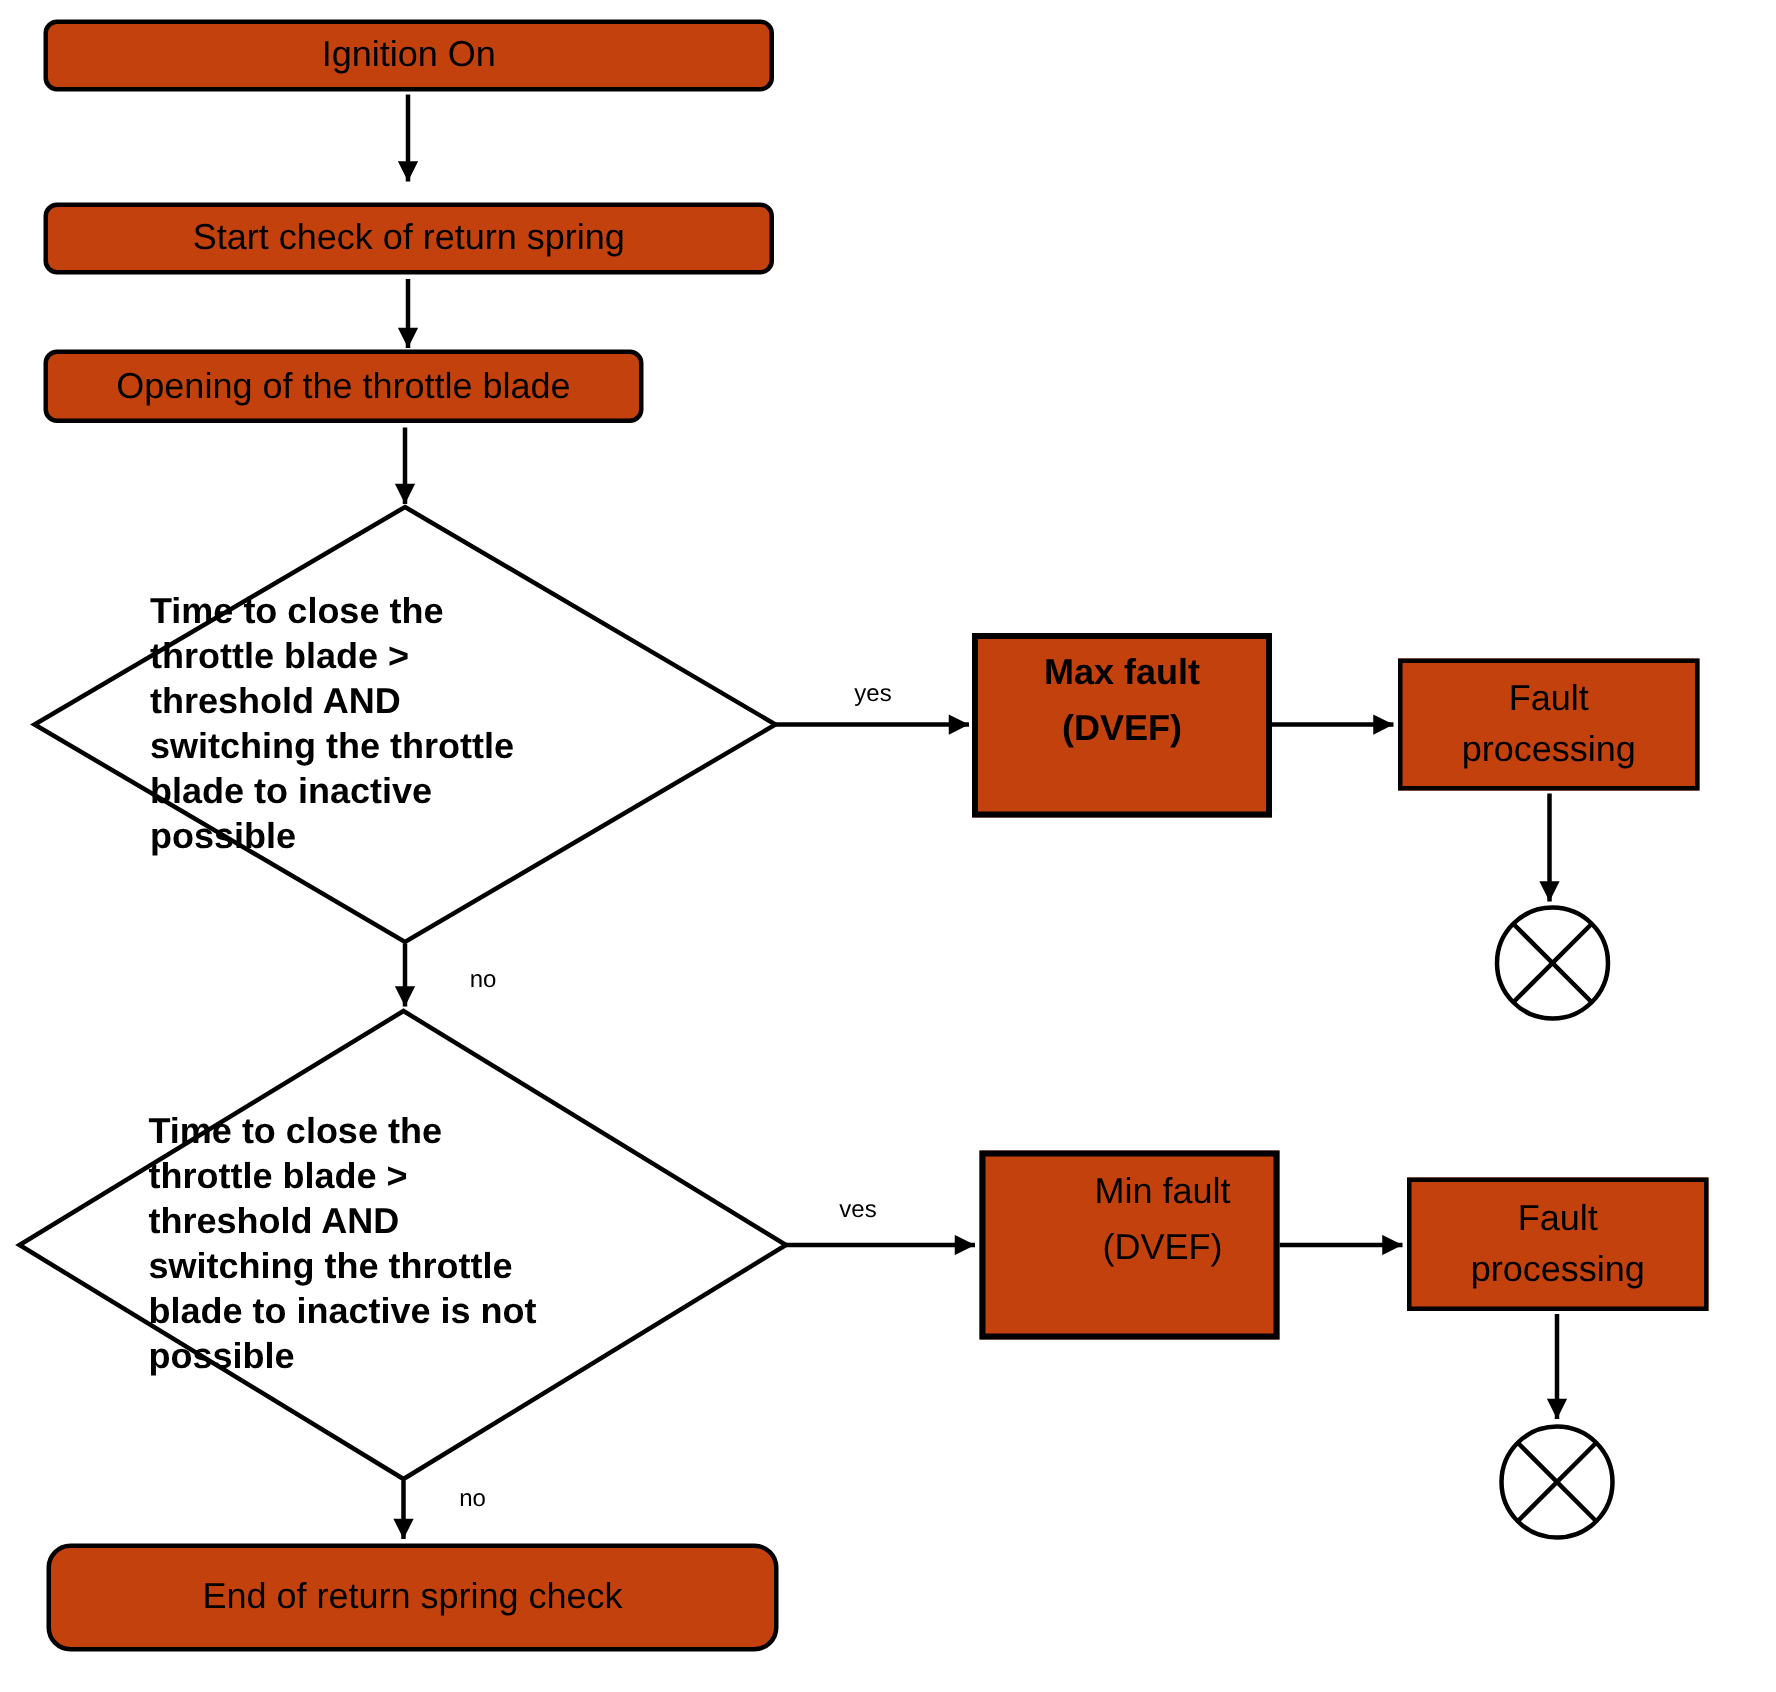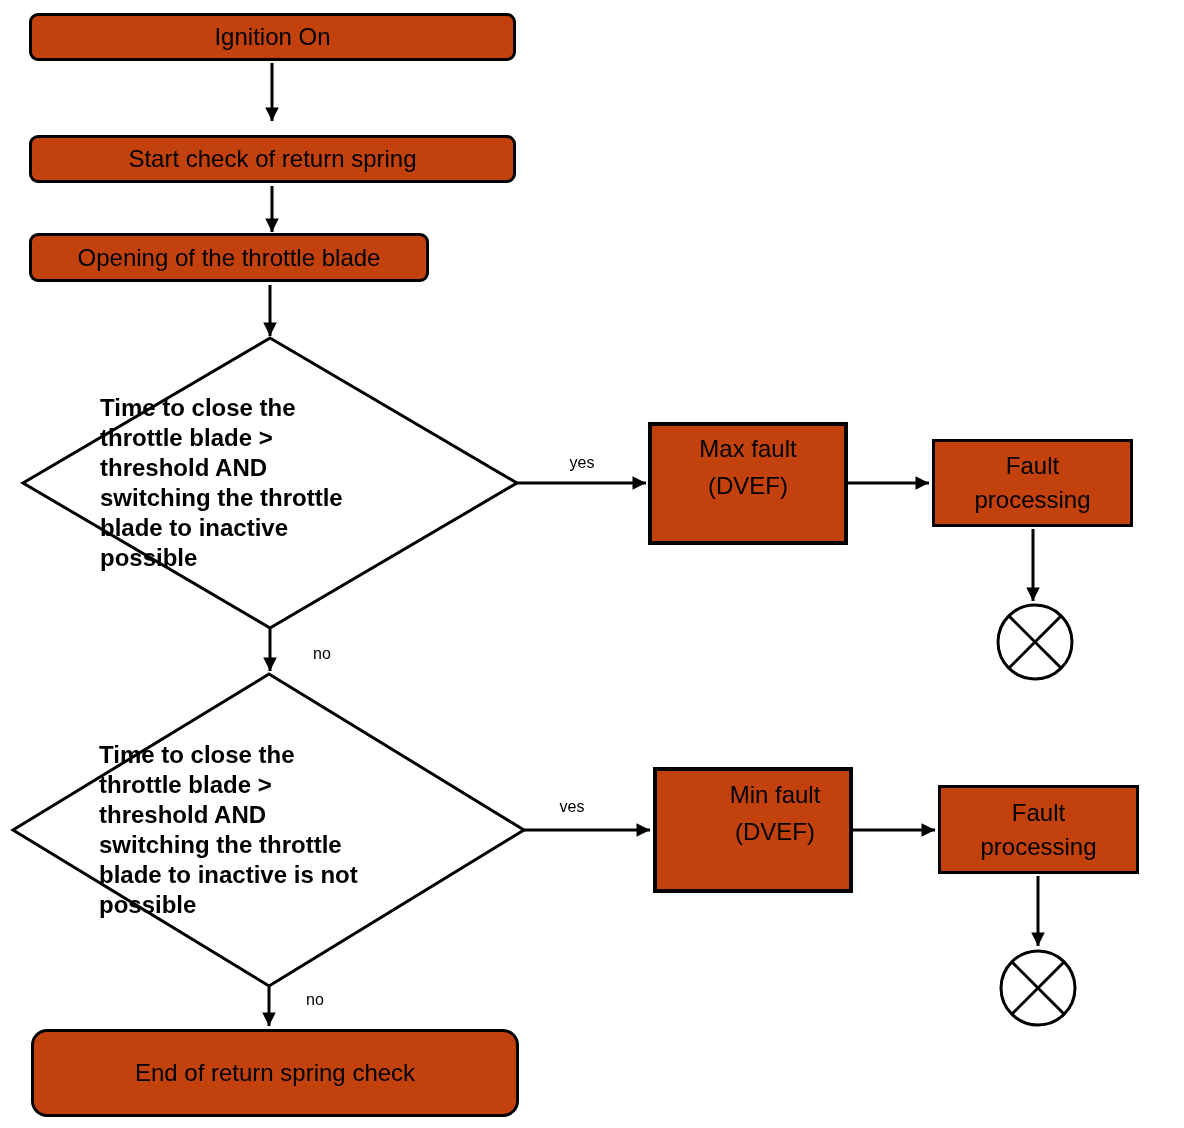--- a/index.html
+++ b/index.html
@@ -28,24 +28,24 @@
     white-space: pre-line;
   }
   .r8  { border-radius: 9px; }
   .r14 { border-radius: 16px; }
   .thick { border-width: 4px; }
 
   
   #b-ignition { left: 29px;  top: 13px;   width: 487px; height: 48px; }
   #b-start    { left: 29px;  top: 135px;  width: 487px; height: 48px; }
   #b-opening  { left: 29px;  top: 233px;  width: 400px; height: 49px; }
-  #b-end      { left: 31px;  top: 1029px; width: 488px; height: 88px; }
+  #b-end      { left: 31px;  top: 1029px; width: 488px; height: 72px; }
 
   
-  #b-maxfault { left: 648px; top: 422px;  width: 200px; height: 123px; padding-bottom: 34px; line-height: 37px; }
+  #b-maxfault { left: 648px; top: 422px;  width: 200px; height: 123px; padding-bottom: 34px; line-height: 37px; font-weight: bold; }
   #b-fp1      { left: 932px; top: 439px;  width: 201px; height: 88px;  line-height: 34px; }
   #b-minfault { left: 653px; top: 767px;  width: 200px; height: 126px; padding-bottom: 34px; line-height: 37px; padding-left: 44px; }
   #b-fp2      { left: 938px; top: 785px;  width: 201px; height: 89px;  line-height: 34px; }
 
   
   .dtext {
     position: absolute;
     width: 340px;
     text-align: left;
     font-size: 24px;

